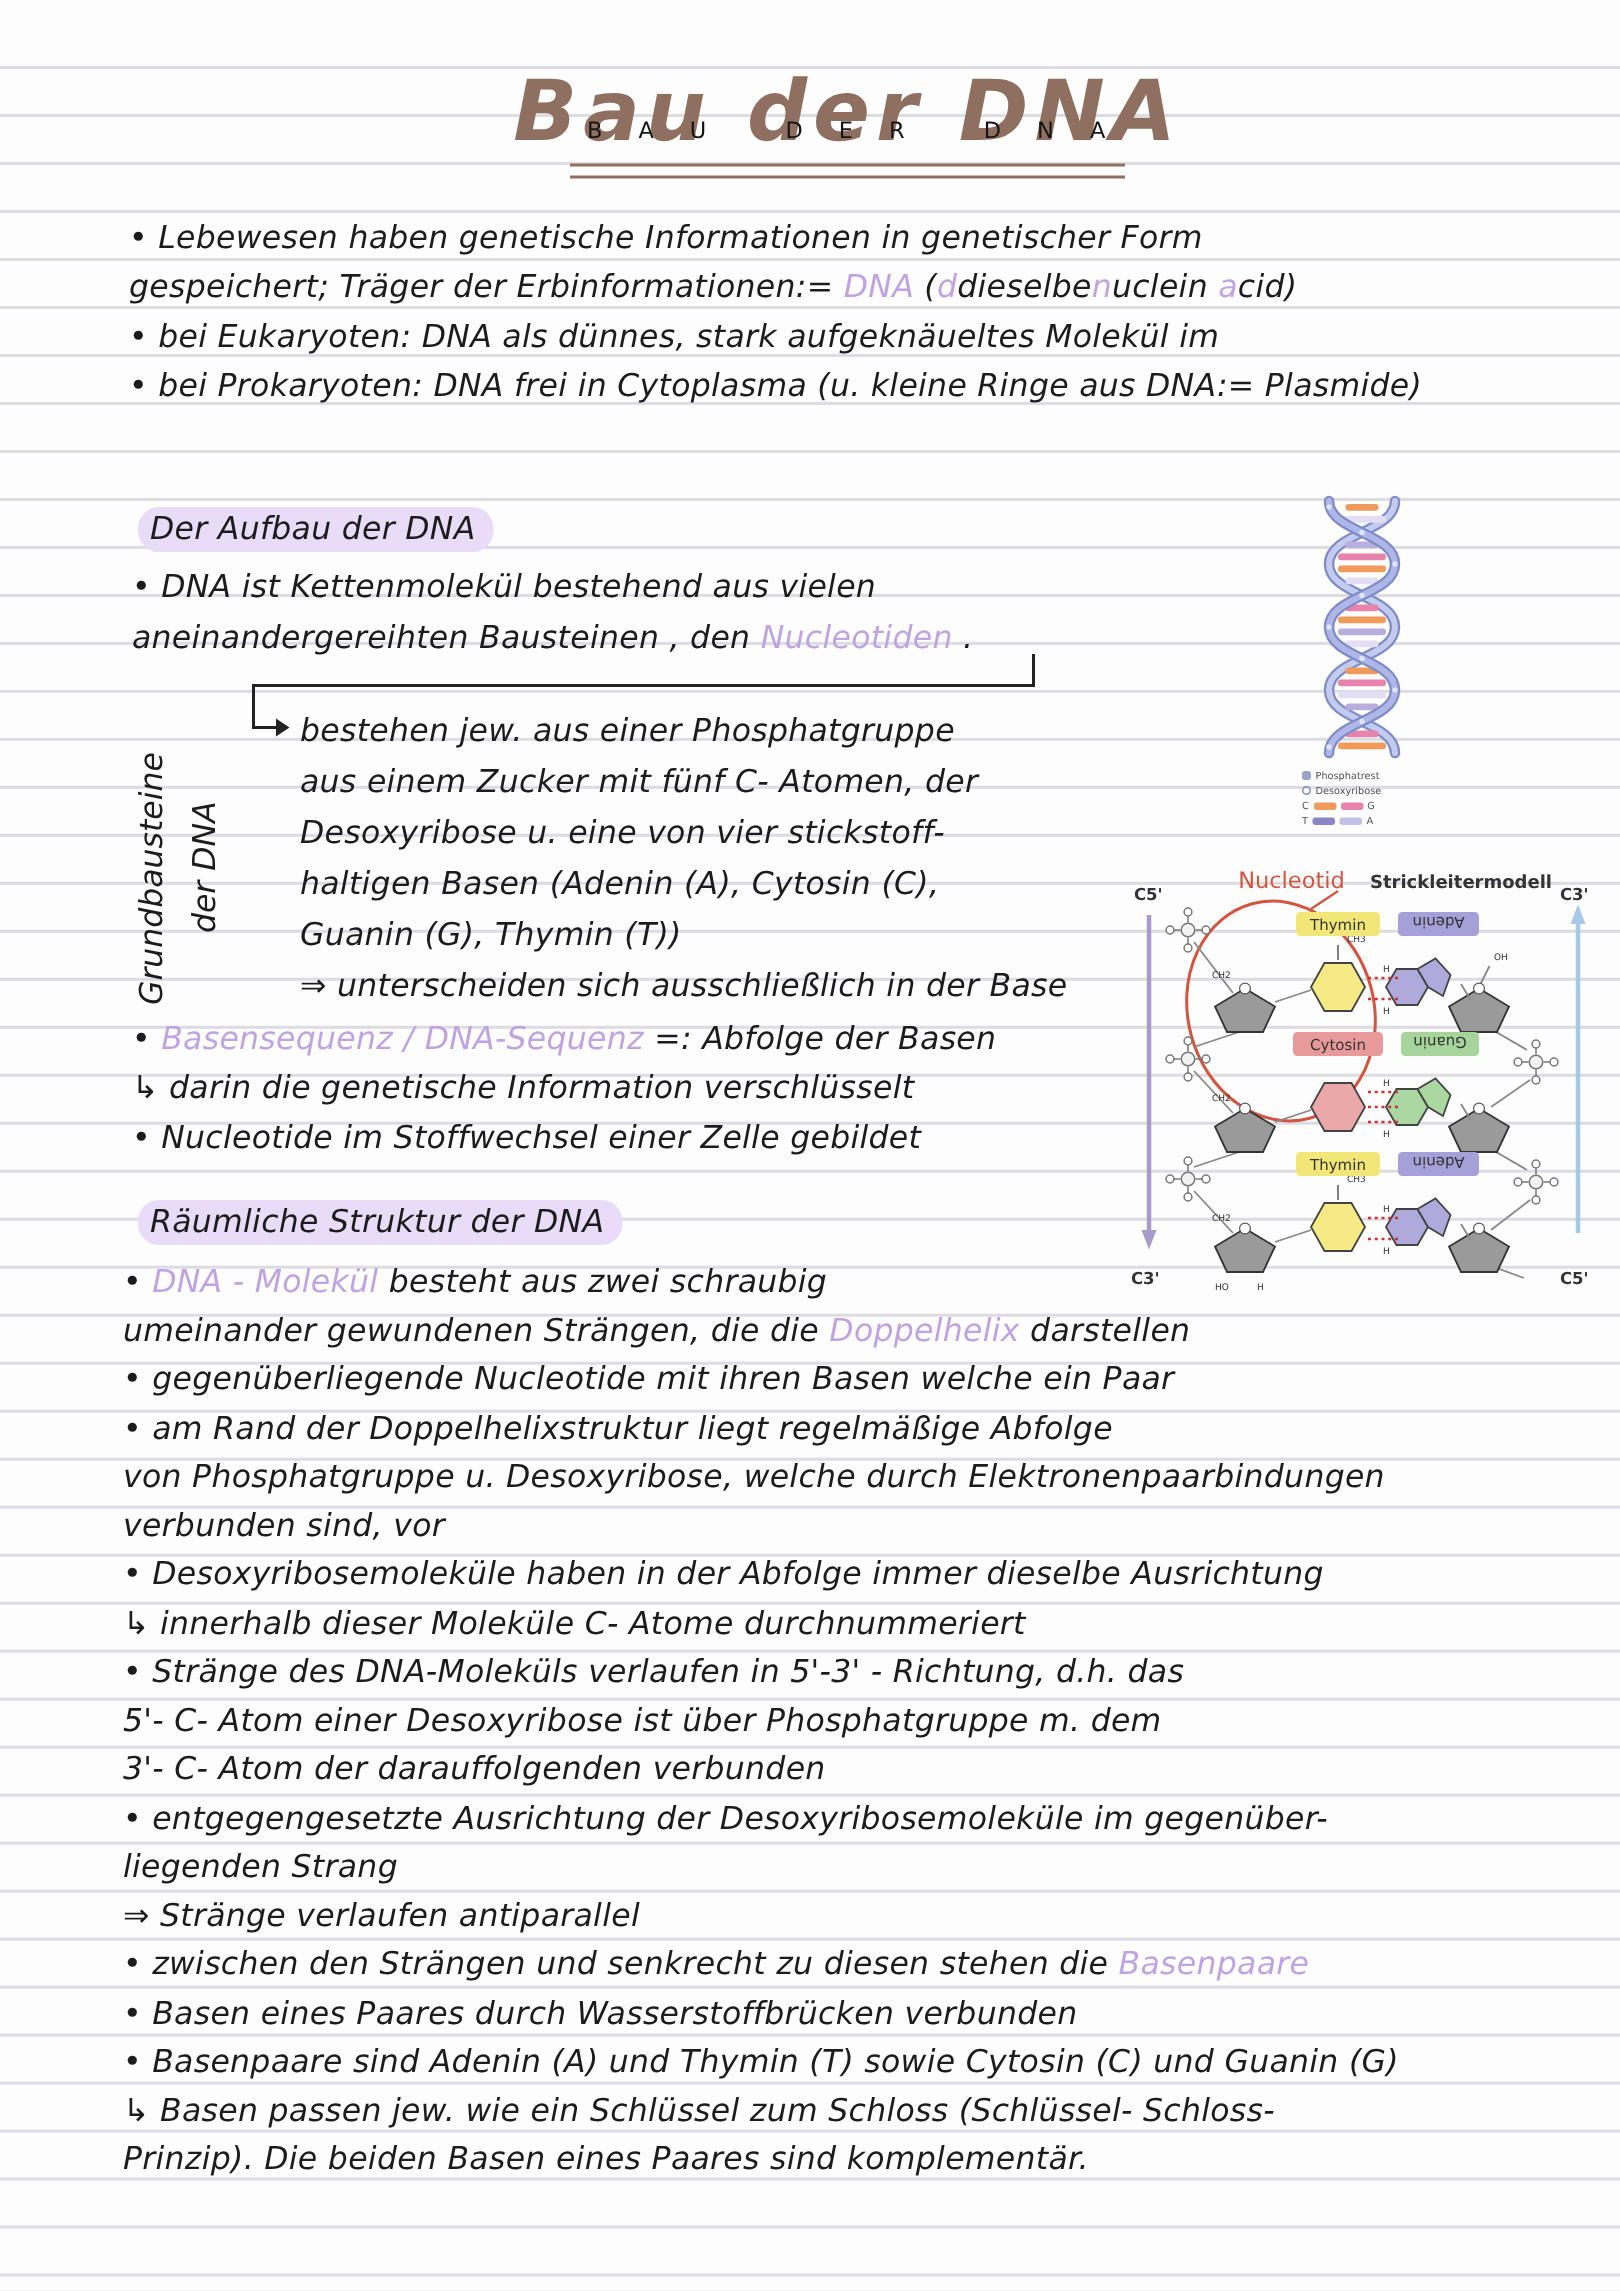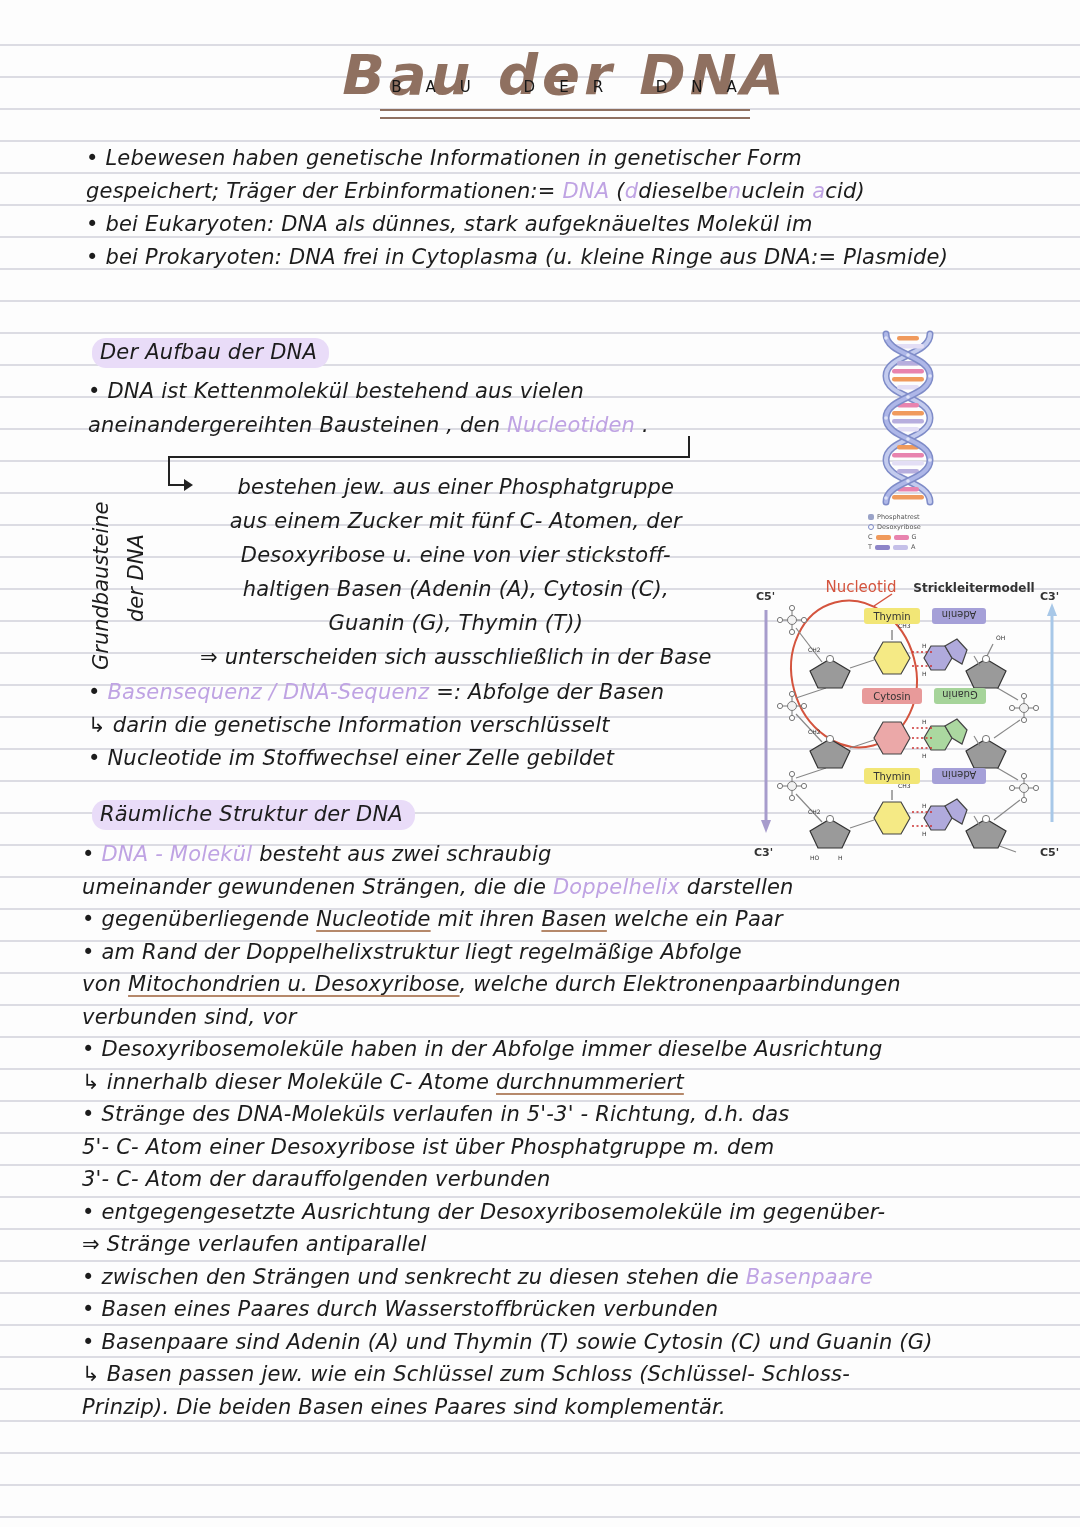--- a/index.html
+++ b/index.html
@@ -7,21 +7,21 @@
     position:relative;width:1080px;height:1527px;margin:0 auto;overflow:hidden;
     background:repeating-linear-gradient(to bottom,transparent 0 30px,#dcdce3 30px 32px),#fdfdfd;
     background-position:0 14px;
     font-family:"DejaVu Sans",sans-serif;font-style:italic;color:#1c1c1c;
   }
   .txt{position:absolute;font-size:21px;line-height:33px;letter-spacing:.2px;white-space:nowrap;}
   .hl-line{white-space:nowrap;}
   .pu{color:#bfa3e3;text-decoration-color:#d4bff0;text-decoration-thickness:2px;text-underline-offset:4px;}
   .pt{color:#bfa3e3;}
   .up{text-decoration-color:#d4bff0;text-decoration-thickness:2px;text-underline-offset:4px;}
-  .ub{text-decoration:underline;text-decoration-color:#b5886a;text-decoration-thickness:2px;text-underline-offset:4px;}
+  .ub{text-decoration-color:#b5886a;text-decoration-thickness:2px;text-underline-offset:4px;}
   .hl{background:#e9dcf8;border-radius:14px;padding:2px 12px 4px 8px;}
 
   .title-wrap{position:absolute;top:42px;left:0;width:100%;text-align:center;margin-left:25px;}
   .title-script{
     display:inline-block;font-size:56px;font-weight:bold;font-style:italic;
     color:#8f7060;letter-spacing:4px;padding:0 14px 2px;
   }
   .title-caps{
     position:absolute;top:36px;left:50%;transform:translateX(-47%);
     font-style:normal;font-size:15px;letter-spacing:24px;color:#151515;white-space:pre;
@@ -81,21 +81,21 @@
   <div class="br" style="left:168px;top:484px;width:16px;height:2px;"></div>
   <div class="br-arrow" style="left:184px;top:479px;"></div>
 
   <div class="side-wrap">
     <div class="side-inner">
       <div>Grundbausteine</div>
       <div class="l2">der DNA</div>
     </div>
   </div>
 
-  <div class="txt" style="left:200px;top:470px;line-height:34px;text-align:center;">
+  <div class="txt" style="left:200px;top:470px;line-height:34px;">
       <div class="hl-line"><span>bestehen jew. aus einer </span><span class="up">Phosphatgruppe</span></div>
       <div class="hl-line"><span>aus einem Zucker mit fünf C- Atomen, der</span></div>
       <div class="hl-line"><span class="up">Desoxyribose</span><span> u. eine von vier stickstoff-</span></div>
       <div class="hl-line"><span>haltigen </span><span class="up">Basen</span><span> (Adenin (A), Cytosin (C),</span></div>
       <div class="hl-line"><span>Guanin (G), Thymin (T))</span></div>
       <div class="hl-line"><span>⇒ unterscheiden sich ausschließlich in der Base</span></div>
     </div>
   <div class="txt" style="left:88px;top:676px;">
       <div class="hl-line"><span>• </span><span class="pu">Basensequenz / DNA-Sequenz</span><span> =: Abfolge der Basen</span></div>
       <div class="hl-line"><span>  ↳ darin die genetische Information verschlüsselt</span></div>
@@ -103,28 +103,29 @@
     </div>
 
   <div class="txt" style="left:92px;top:798px;">
     <span class="hl">Räumliche Struktur der DNA</span>
   </div>
   <div class="txt" style="left:82px;top:838px;line-height:32.5px;">
       <div class="hl-line"><span>• </span><span class="pu">DNA - Molekül</span><span> besteht aus zwei schraubig</span></div>
       <div class="hl-line"><span>umeinander gewundenen Strängen, die die </span><span class="pu">Doppelhelix</span><span> darstellen</span></div>
       <div class="hl-line"><span>• gegenüberliegende </span><span class="ub">Nucleotide</span><span> mit ihren </span><span class="ub">Basen</span><span> welche ein Paar</span></div>
       <div class="hl-line"><span>• am Rand der Doppelhelixstruktur liegt regelmäßige Abfolge</span></div>
-      <div class="hl-line"><span>von </span><span class="ub">Mitochondrien u. Desoxyribose</span><span>, welche durch Elektronenpaarbindungen</span></div>
+      <div class="hl-line"><span>von </span><span class="ub">Phosphatgruppe u. Desoxyribose</span><span>, welche durch Elektronenpaarbindungen</span></div>
       <div class="hl-line"><span>verbunden sind, vor</span></div>
       <div class="hl-line"><span>• Desoxyribosemoleküle haben in der Abfolge immer dieselbe Ausrichtung</span></div>
       <div class="hl-line"><span>  ↳ innerhalb dieser Moleküle C- Atome </span><span class="ub">durchnummeriert</span></div>
       <div class="hl-line"><span>• Stränge des DNA-Moleküls verlaufen in 5'-3' - Richtung, d.h. das</span></div>
       <div class="hl-line"><span>5'- C- Atom einer Desoxyribose ist über Phosphatgruppe m. dem</span></div>
       <div class="hl-line"><span>3'- C- Atom der darauffolgenden verbunden</span></div>
       <div class="hl-line"><span>• entgegengesetzte Ausrichtung der Desoxyribosemoleküle im gegenüber-</span></div>
+      <div class="hl-line"><span>liegenden Strang</span></div>
       <div class="hl-line"><span>⇒ Stränge verlaufen antiparallel</span></div>
       <div class="hl-line"><span>• zwischen den Strängen und senkrecht zu diesen stehen die </span><span class="pu">Basenpaare</span></div>
       <div class="hl-line"><span>• Basen eines Paares durch Wasserstoffbrücken verbunden</span></div>
       <div class="hl-line"><span>• Basenpaare sind Adenin (A) und Thymin (T) sowie Cytosin (C) und Guanin (G)</span></div>
       <div class="hl-line"><span>  ↳ Basen passen jew. wie ein Schlüssel zum Schloss (</span><span class="up">Schlüssel- Schloss-</span></div>
       <div class="hl-line"><span class="up">Prinzip</span><span>). Die beiden Basen eines Paares sind komplementär.</span></div>
     </div>
 
   <div class="fig" style="left:870px;top:330px;width:76px;height:180px;">
     <svg width="76" height="180" viewBox="0 0 72 180">

